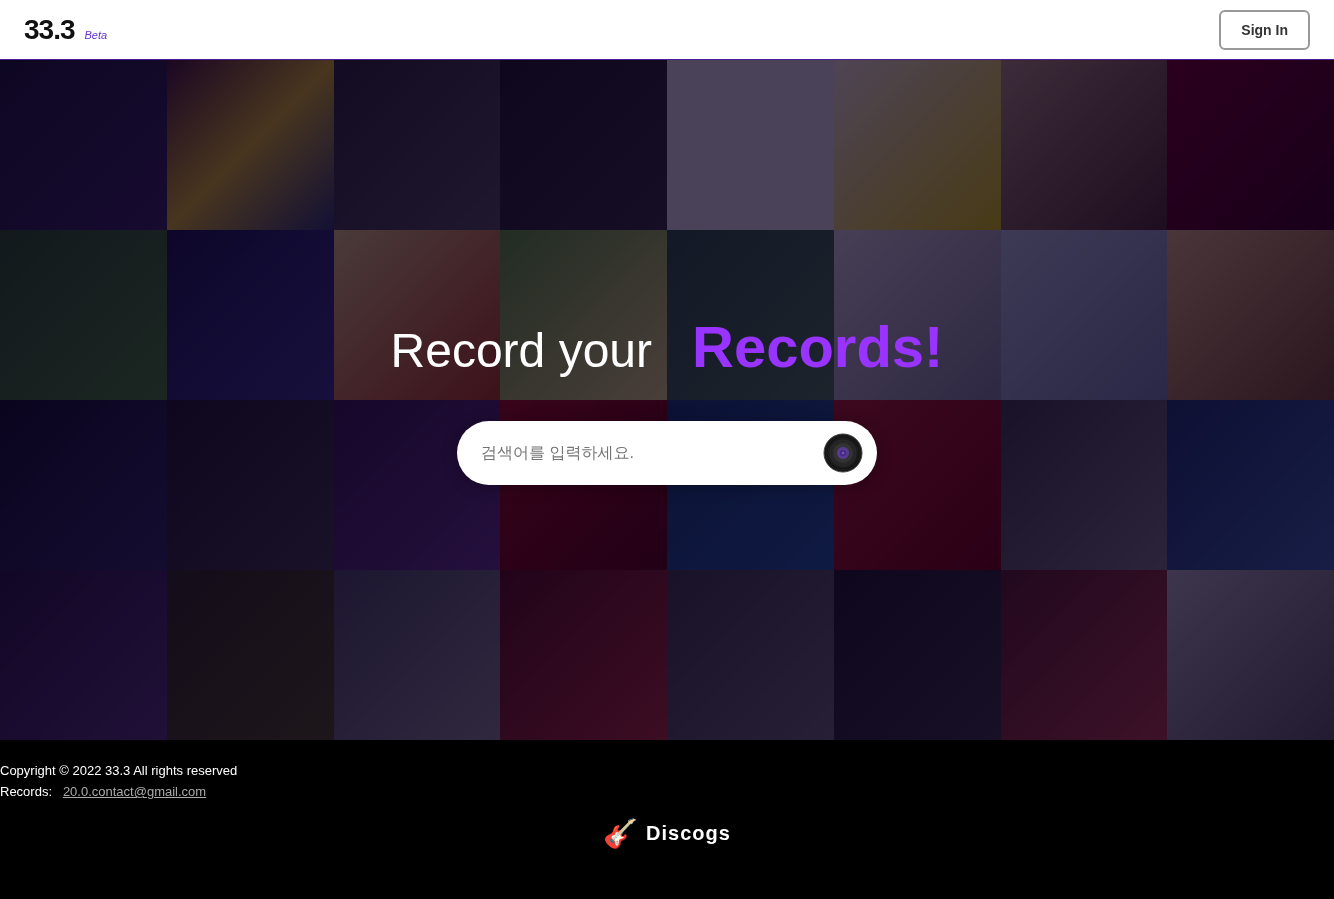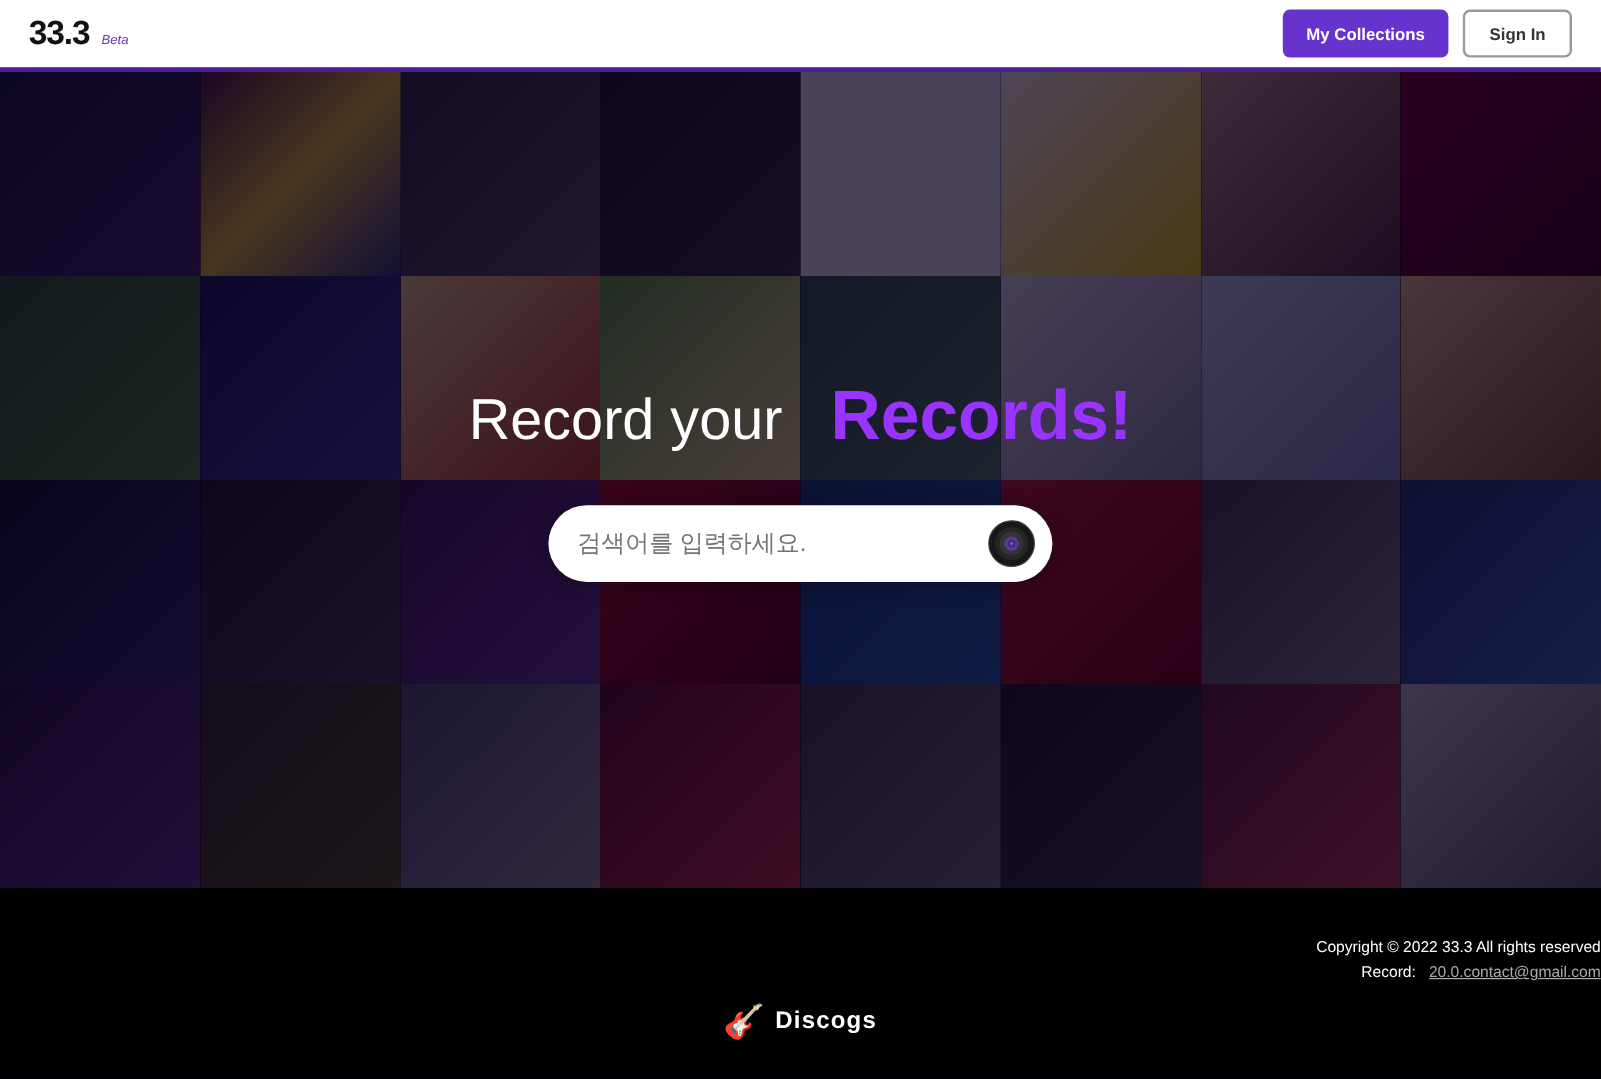--- a/index.html
+++ b/index.html
@@ -9,21 +9,21 @@
     .header {
       position: fixed;
       top: 0; left: 0; right: 0;
       height: 60px;
       background: #fff;
       display: flex;
       align-items: center;
       justify-content: space-between;
       padding: 0 24px;
       z-index: 100;
-      border-bottom: 4px solid #4c1d95;
+      border-bottom: 1px solid #4c1d95;
     }
     .logo-area {
       display: flex;
       align-items: baseline;
       gap: 4px;
     }
     .logo-text {
       font-size: 28px;
       font-weight: 900;
       color: #111;
@@ -123,21 +123,21 @@
       align-items: center;
       background: #fff;
       border-radius: 50px;
       padding: 10px 12px 10px 24px;
       width: 420px;
       box-shadow: 0 2px 16px rgba(0,0,0,0.3);
     }
     .search-input {
       border: none;
       outline: none;
-      font-size: 20px;
+      font-size: 16px;
       color: #b91c1c;
       flex: 1;
       background: transparent;
     }
     .search-btn {
       background: none;
       border: none;
       cursor: pointer;
       display: flex;
       align-items: center;
@@ -146,22 +146,22 @@
     }
     .vinyl-icon {
       width: 40px;
       height: 40px;
     }
 
     
     .footer {
       background: #000;
       color: #fff;
-      text-align: right;
-      padding: 41px 0 20px;
+      text-align: left;
+      padding: 23px 0 20px;
       font-size: 13px;
     }
     .footer-contact {
       margin-top: 6px;
       font-size: 13px;
     }
     .footer-contact a {
       color: #aaa;
       text-decoration: underline;
     }
@@ -212,21 +212,20 @@
   </style>
 </head>
 <body>
 
 <header class="header">
   <div class="logo-area">
     <span class="logo-text">33.3</span>
     <span class="beta-tag">Beta</span>
   </div>
   <div class="header-buttons">
-    <button class="btn-my-collections">My Collections</button>
     <button class="btn-sign-in">Sign In</button>
   </div>
 </header>
 
 <main class="main-content">
 
   <div class="album-grid">
     <div class="album-cell">
         <div class="alb alb-1"></div>
       </div>
@@ -356,21 +355,21 @@
           <circle cx="20" cy="20" r="6" fill="#6633cc" opacity="0.6"></circle>
         </svg>
       </button>
     </div>
   </div>
 </main>
 
 <footer class="footer">
   <div>Copyright © 2022 33.3 All rights reserved</div>
   <div class="footer-contact">
-    <span>Record:</span>
+    <span>Records:</span>
     &nbsp;
     <a href="#">20.0.contact@gmail.com</a>
   </div>
   <div class="footer-discogs">
 
     <span style="font-size:28px;">🎸</span>
     <span style="font-size:20px; font-weight:900; letter-spacing:1px;">Discogs</span>
   </div>
 </footer>
 

